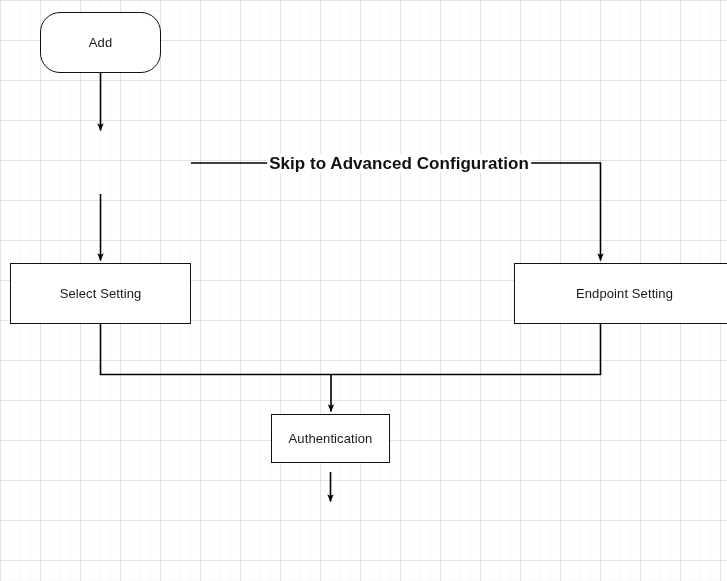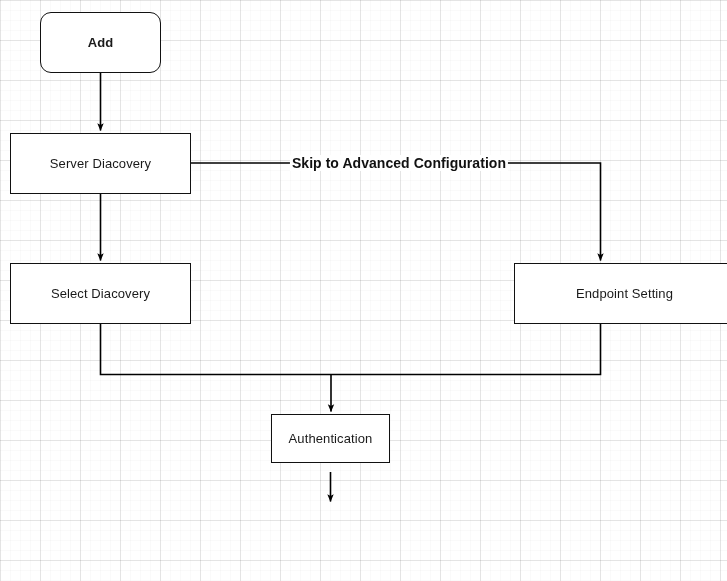--- a/index.html
+++ b/index.html
@@ -39,32 +39,31 @@
     align-items: center;
     justify-content: center;
     color: #1a1a1a;
     font-size: 13px;
     font-family: "Liberation Sans", sans-serif;
     line-height: 1.2;
     text-align: center;
     letter-spacing: 0.1px;
   }
   .node.rounded {
-    border-radius: 11px;
-    font-weight: bold;
+    border-radius: 20px;
   }
   .node-label {
     display: block;
     padding: 0 6px;
     white-space: nowrap;
   }
   .edge-label {
     position: absolute;
     font-family: "Liberation Sans", sans-serif;
-    font-size: 14px;
+    font-size: 17px;
     font-weight: bold;
     color: #111111;
     background: #ffffff;
     white-space: nowrap;
     line-height: 1;
     padding: 1px 2px;
     transform: translate(-50%, -50%);
     letter-spacing: 0.05px;
   }
 </style>
@@ -93,26 +92,23 @@
 
     <path d="M 331 374.5 L 331 411.5" stroke="#000000" stroke-width="1.6" fill="none" marker-end="url(#arrowhead)"></path>
 
     <path d="M 330.5 472 L 330.5 501.5" stroke="#000000" stroke-width="1.6" fill="none" marker-end="url(#arrowhead)"></path>
   </svg>
 
   <div class="node rounded" style="left:40px; top:12px; width:121px; height:61px;">
     <span class="node-label">Add</span>
   </div>
 
-  <div class="node" style="left:10px; top:133px; width:181px; height:61px;">
-    <span class="node-label">Server Diacovery</span>
-  </div>
 
   <div class="node" style="left:10px; top:263px; width:181px; height:61px;">
-    <span class="node-label">Select Diacovery</span>
+    <span class="node-label">Select Setting</span>
   </div>
 
   <div class="node" style="left:490px; top:263px; width:221px; height:61px;margin-left:24px;">
     <span class="node-label">Endpoint Setting</span>
   </div>
 
   <div class="node" style="left:271px; top:414px; width:119px; height:49px;">
     <span class="node-label">Authentication</span>
   </div>
 

